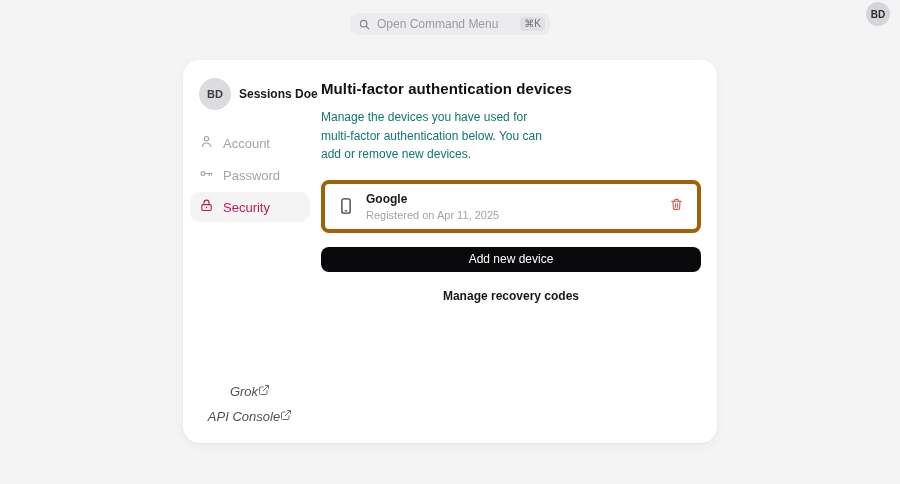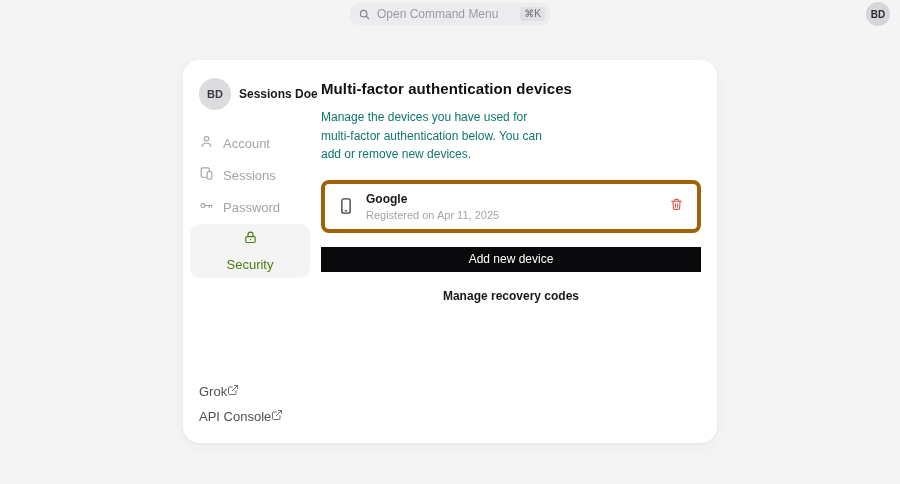--- a/index.html
+++ b/index.html
@@ -19,21 +19,21 @@
     align-items: center;
     padding: 0 10px;
     position: relative;
   }
   .brand { display: flex; align-items: center; gap: 9px; }
   .logo svg { display: block; }
   .app-title { font-size: 13px; font-weight: 500; color: #18181b; }
 
   .cmd-search {
     position: absolute;
-    left: 50%; top: 3px;
+    left: 50%; top: 13px;
     transform: translateX(-50%);
     width: 200px; height: 22px;
     background: #ececee;
     border-radius: 8px;
     display: flex;
     align-items: center;
     gap: 6px;
     padding: 0 5px 0 8px;
     cursor: pointer;
   }
@@ -87,30 +87,31 @@
     display: flex; align-items: center; gap: 9px;
     padding: 6px 9px;
     margin: 0 -9px;
     border-radius: 10px;
     font-size: 13px;
     color: #a3a3ab;
     cursor: pointer;
     white-space: nowrap;
   }
   .nav-item svg { flex: none; }
-  .nav-item.selected { background: #f4f4f5; color: #4d7c0f; font-weight: 500; flex-direction: column; }
+  .nav-item.selected { background: #f4f4f5; color: #be185d; font-weight: 500; }
 
   .sidebar-footer { margin-top: auto; display: flex; flex-direction: column; gap: 4px; }
   .footer-link {
-    display: flex; align-items: center; justify-content: flex-start;
+    display: flex; align-items: center; justify-content: center;
     padding: 3px 0;
     font-size: 13px;
     color: #4f4f57;
     cursor: pointer;
     white-space: nowrap;
+    font-style: italic;
   }
   .footer-link svg { color: #6e6e77; }
 
   
   .content { flex: 1; padding-top: 4px; }
   .page-title { font-size: 15px; font-weight: 700; color: #111113; letter-spacing: 0.1px; }
   .page-desc {
     margin-top: 11px;
     font-size: 12px;
     line-height: 1.55;
@@ -139,21 +140,21 @@
   }
 
   .add-device-btn {
     margin-top: 14px;
     display: block;
     width: 100%;
     height: 25px;
     background: #09090b;
     color: #ffffff;
     border: none;
-    border-radius: 0;
+    border-radius: 8px;
     font-size: 12px;
     font-weight: 500;
     font-family: inherit;
     cursor: pointer;
   }
 
   .recovery-link {
     margin-top: 17px;
     text-align: center;
     font-size: 12px;
@@ -193,29 +194,20 @@
       <div class="nav-item">
         <span>
           <svg width="15" height="15" viewBox="0 0 24 24" fill="none" stroke="currentColor" stroke-width="1.8" stroke-linecap="round">
             <circle cx="12" cy="7.4" r="3.4"></circle>
             <path d="M5.3 20c.6-3.6 3.3-5.7 6.7-5.7s6.1 2.1 6.7 5.7"></path>
           </svg>
         </span>
         <span>Account</span>
       </div>
 
-      <div class="nav-item">
-        <span>
-          <svg width="15" height="15" viewBox="0 0 24 24" fill="none" stroke="currentColor" stroke-width="1.8" stroke-linecap="round">
-            <rect x="3.5" y="3" width="13" height="15" rx="2"></rect>
-            <rect x="13" y="9" width="7.5" height="12" rx="2" fill="#ffffff"></rect>
-          </svg>
-        </span>
-        <span>Sessions</span>
-      </div>
 
       <div class="nav-item">
         <span>
           <svg width="15" height="15" viewBox="0 0 24 24" fill="none" stroke="currentColor" stroke-width="1.8" stroke-linecap="round">
             <circle cx="6.3" cy="12" r="3.1"></circle>
             <path d="M9.4 12h11"></path>
             <path d="M16.2 12v3.3"></path>
             <path d="M20 12v2.5"></path>
           </svg>
         </span>

